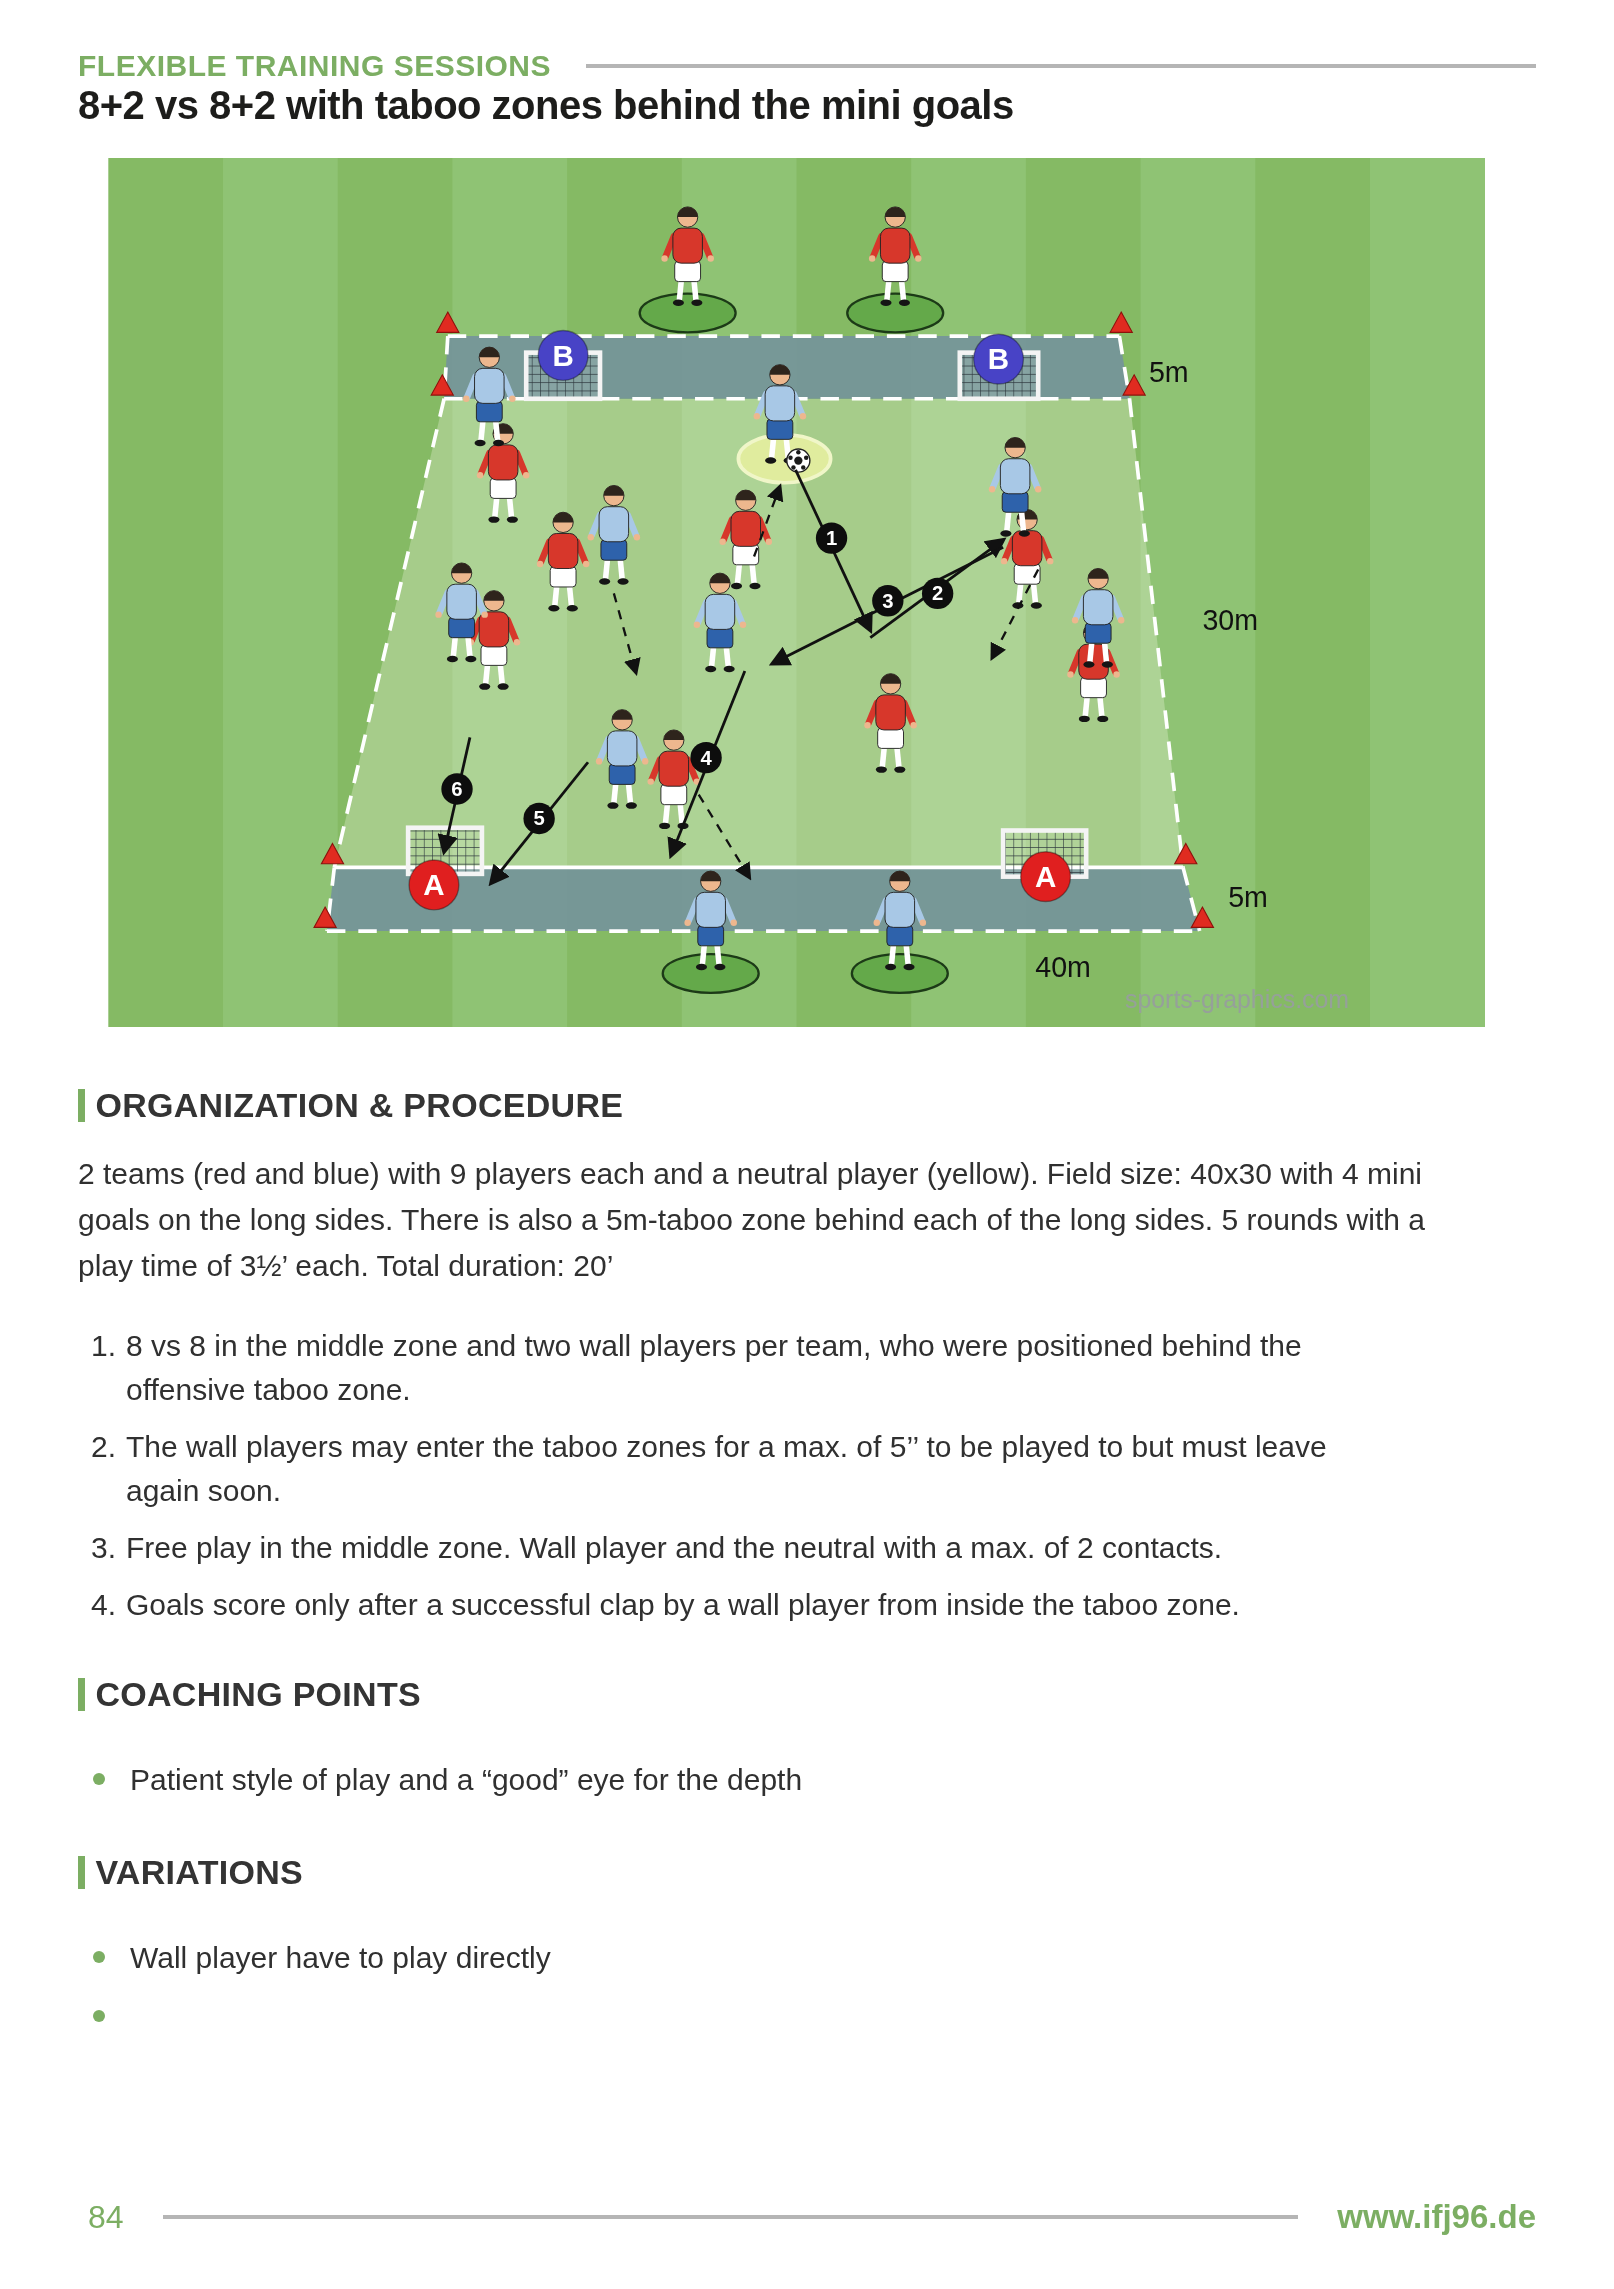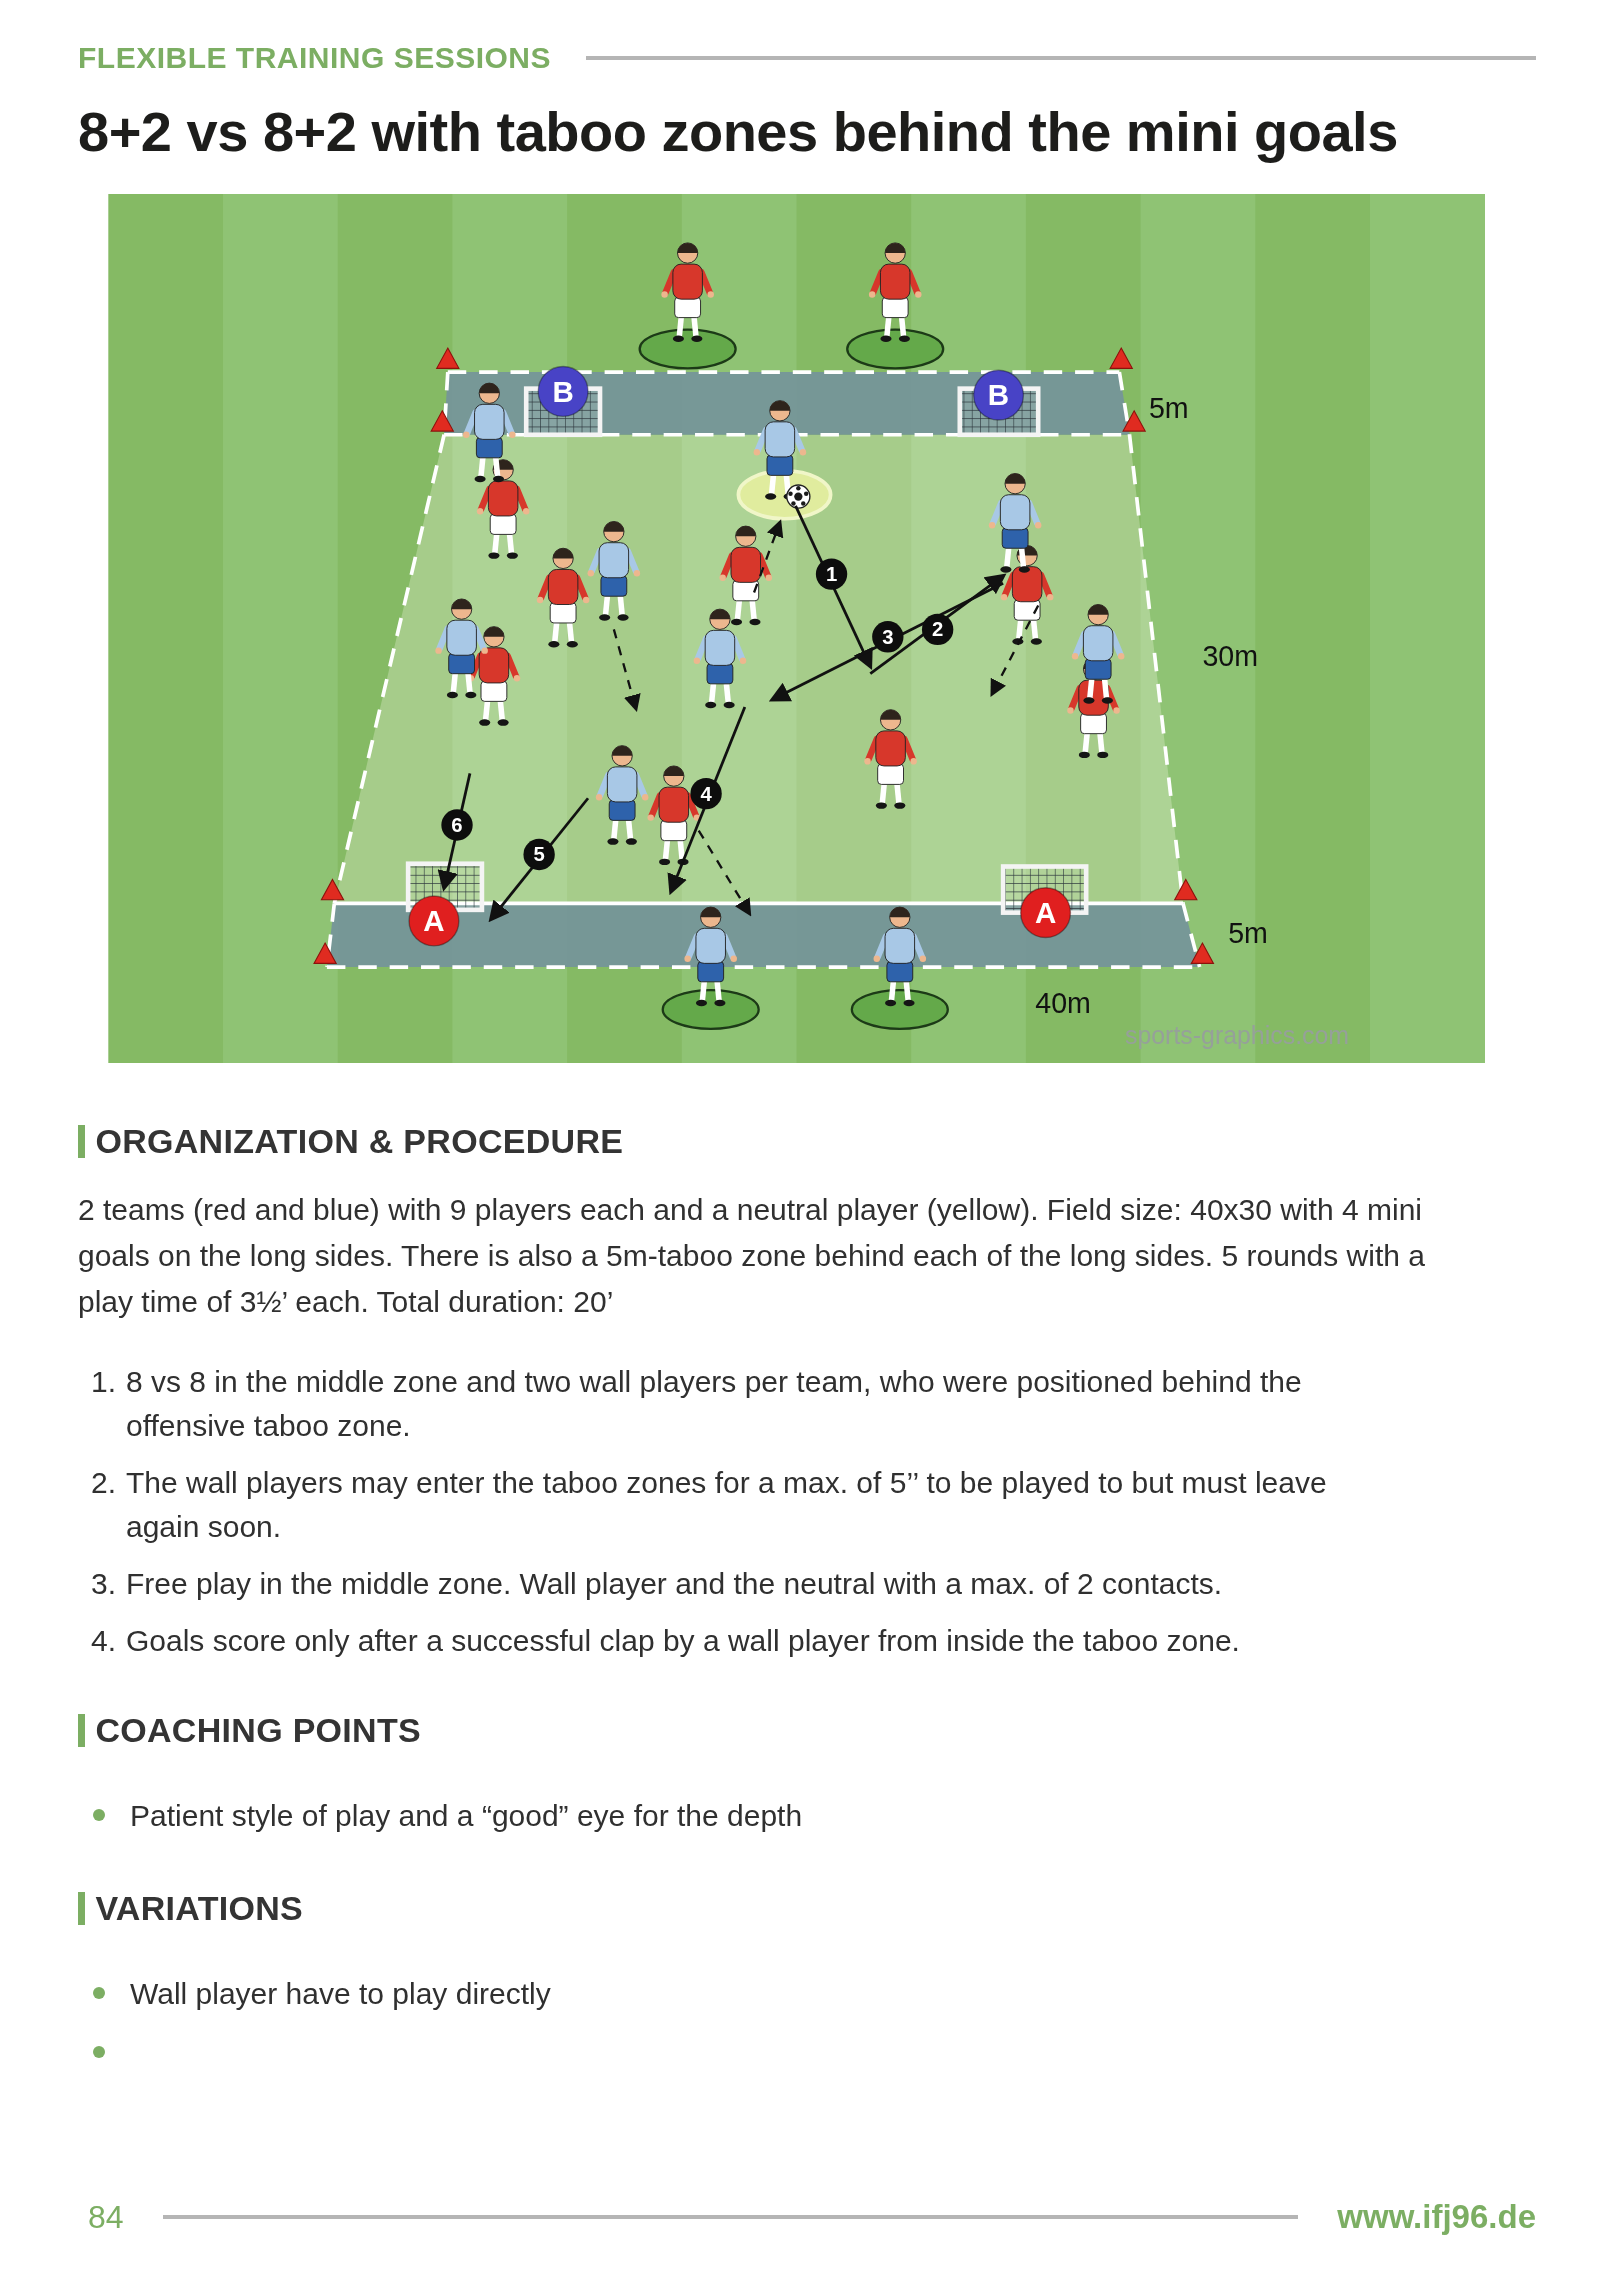--- a/index.html
+++ b/index.html
@@ -2,27 +2,27 @@
 <html style="font-size:14.8px"><head>
 <meta charset="utf-8">
 <style>
   * { margin:0; padding:0; box-sizing:border-box; }
   html,body { background:#ffffff; }
   body {
     width:1614px; height:2290px;
     font-family:"Liberation Sans", sans-serif;
     color:#2f2f2f; position:relative;
   }
-  .page { position:relative; width:1614px; height:2290px; padding:0 78px; overflow:hidden; }
+  .page { position:relative; width:1614px; height:2290px; padding:8px 78px; overflow:hidden; }
 
   .eyebrow-row { display:flex; align-items:center; margin-top:41px; }
   .eyebrow { color:#7cae63; font-size:30px; font-weight:bold; letter-spacing:0.5px; white-space:nowrap; }
   .rule { flex:1; height:3.7px; background:#b5b5b5; margin-left:35px; }
 
-  h1.title { margin-top:24px; font-size:56px; font-weight:bold; color:#1d1d1b; letter-spacing:-0.5px; }
+  h1.title { font-size:40px; font-weight:bold; color:#1d1d1b; letter-spacing:-0.5px; }
 
   .diagram { position:relative; margin-top:29.5px; margin-left:29.5px; width:1377px; height:869px; }
   .diagram svg { display:block; }
 
   section { margin-top:0; }
   .sec-head { display:flex; align-items:center; gap:10px; }
   .sec-head .bar { width:7.4px; height:33px; background:#7cae63; }
   .sec-head h2 { font-size:34px; font-weight:bold; color:#343434; letter-spacing:0.3px; }
 
   .org-head { margin-top:59px; }

